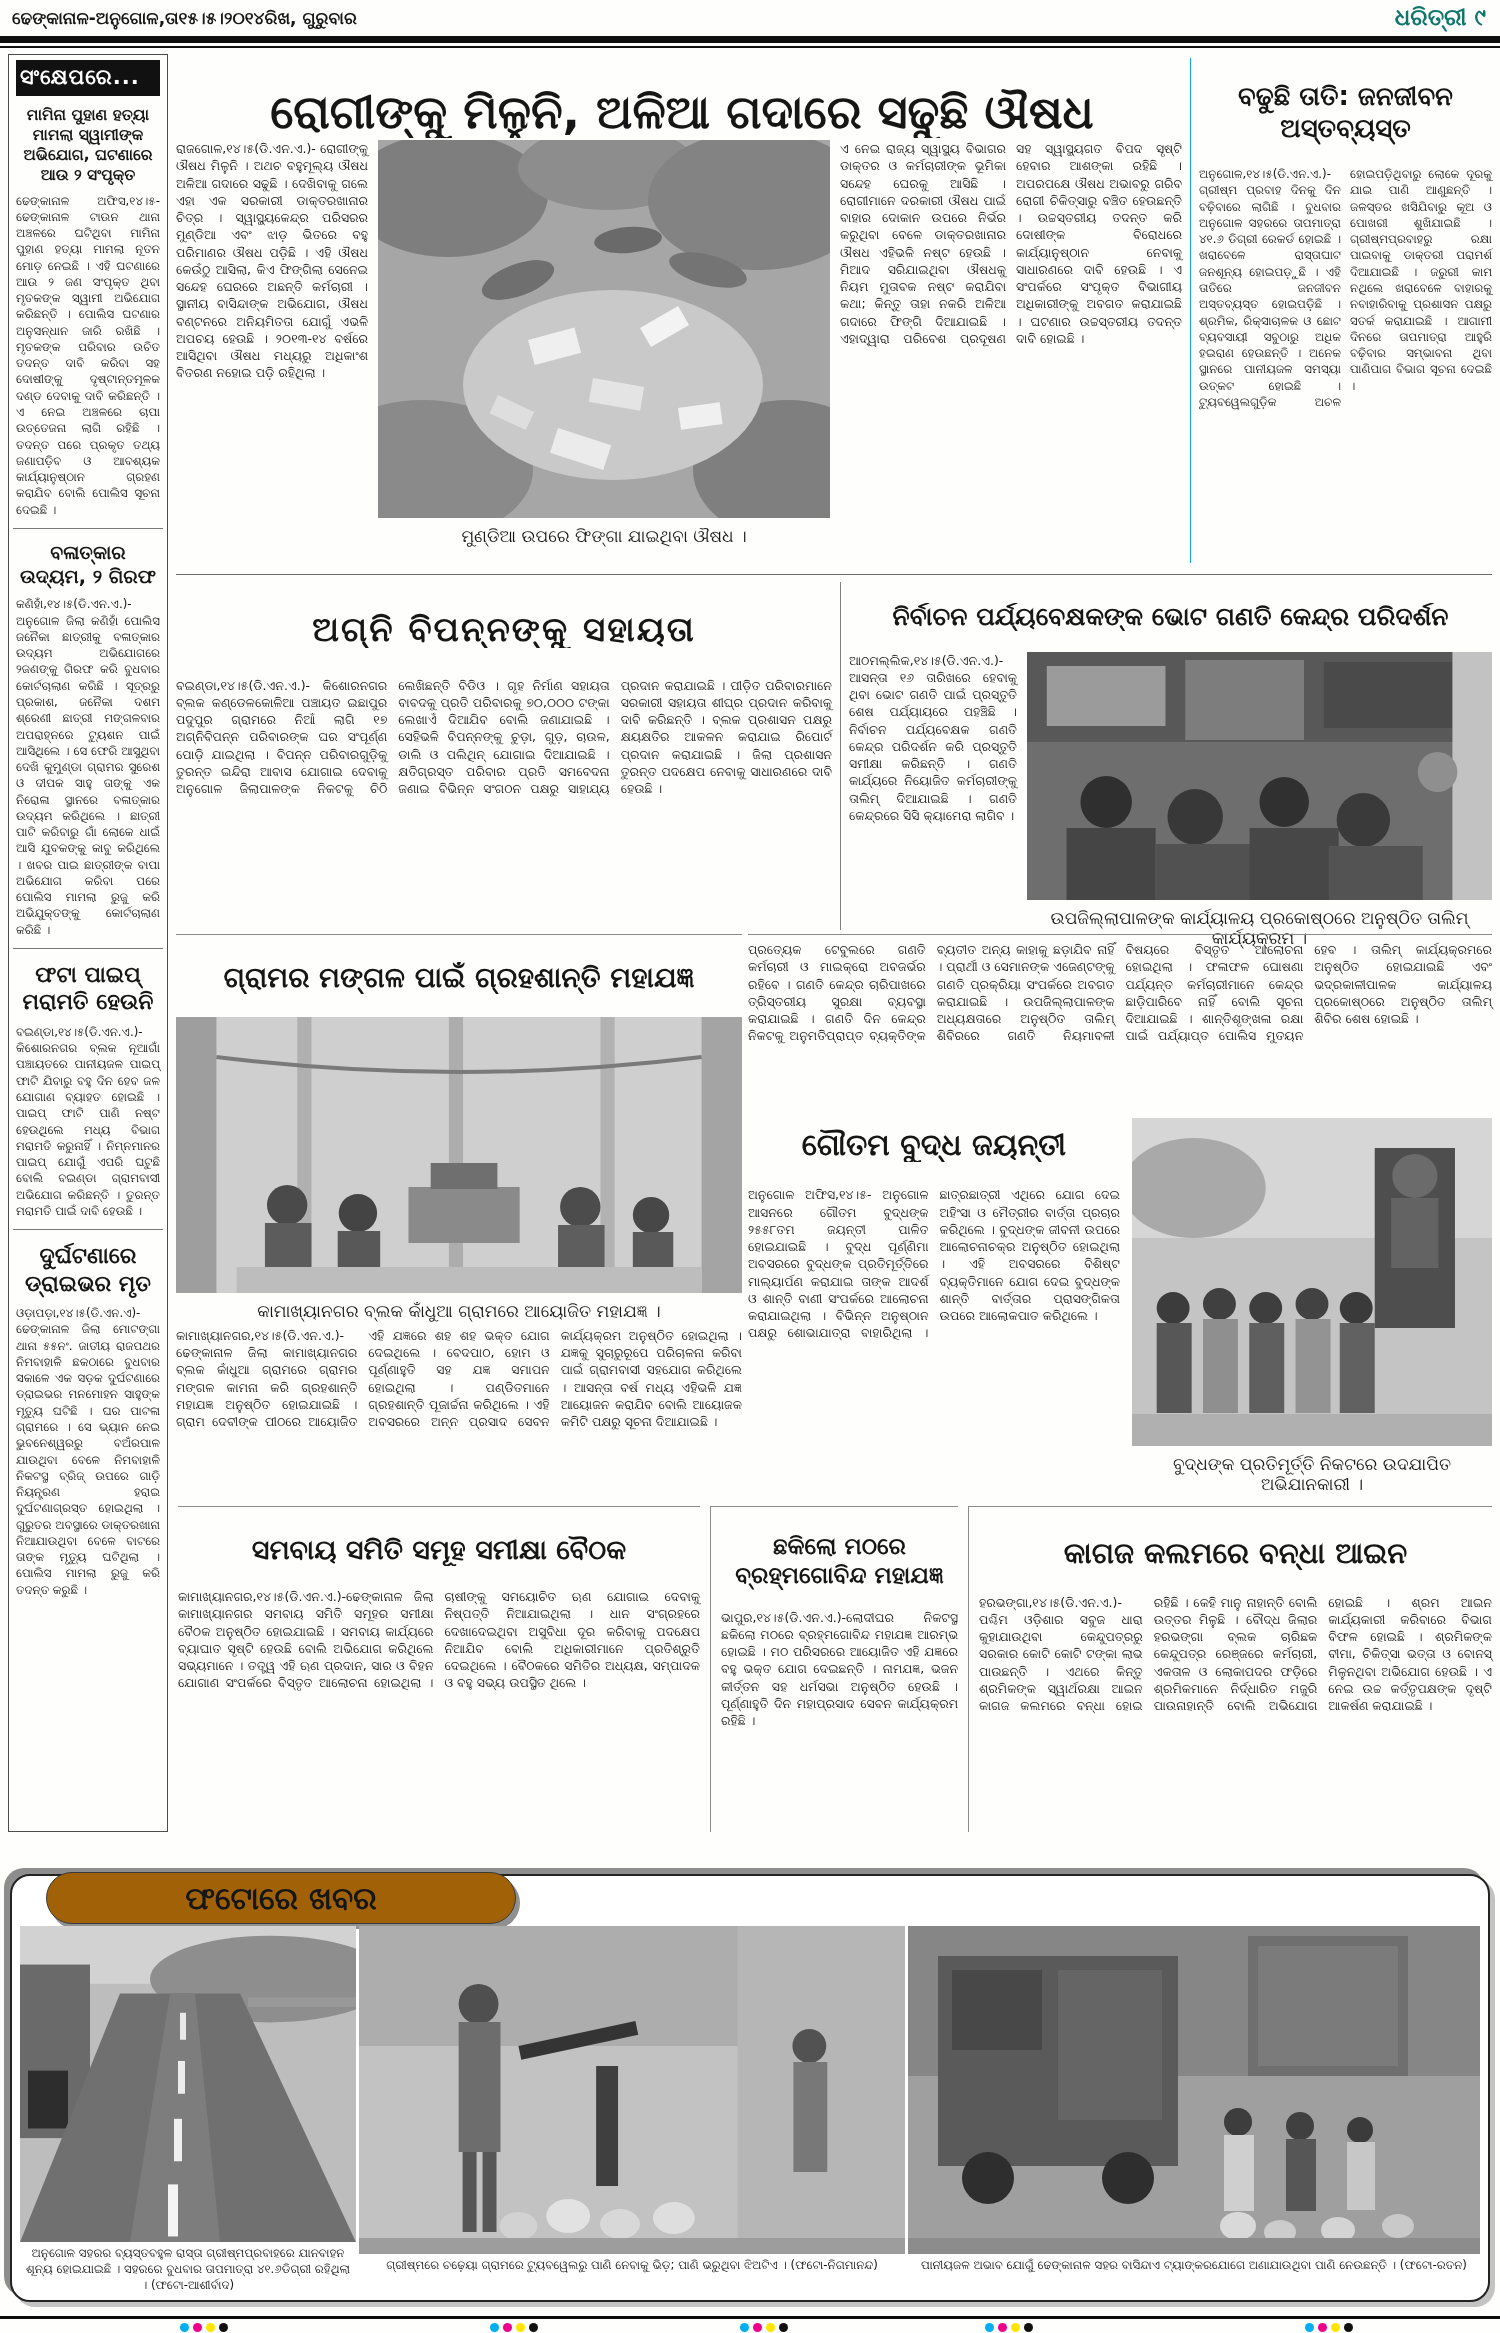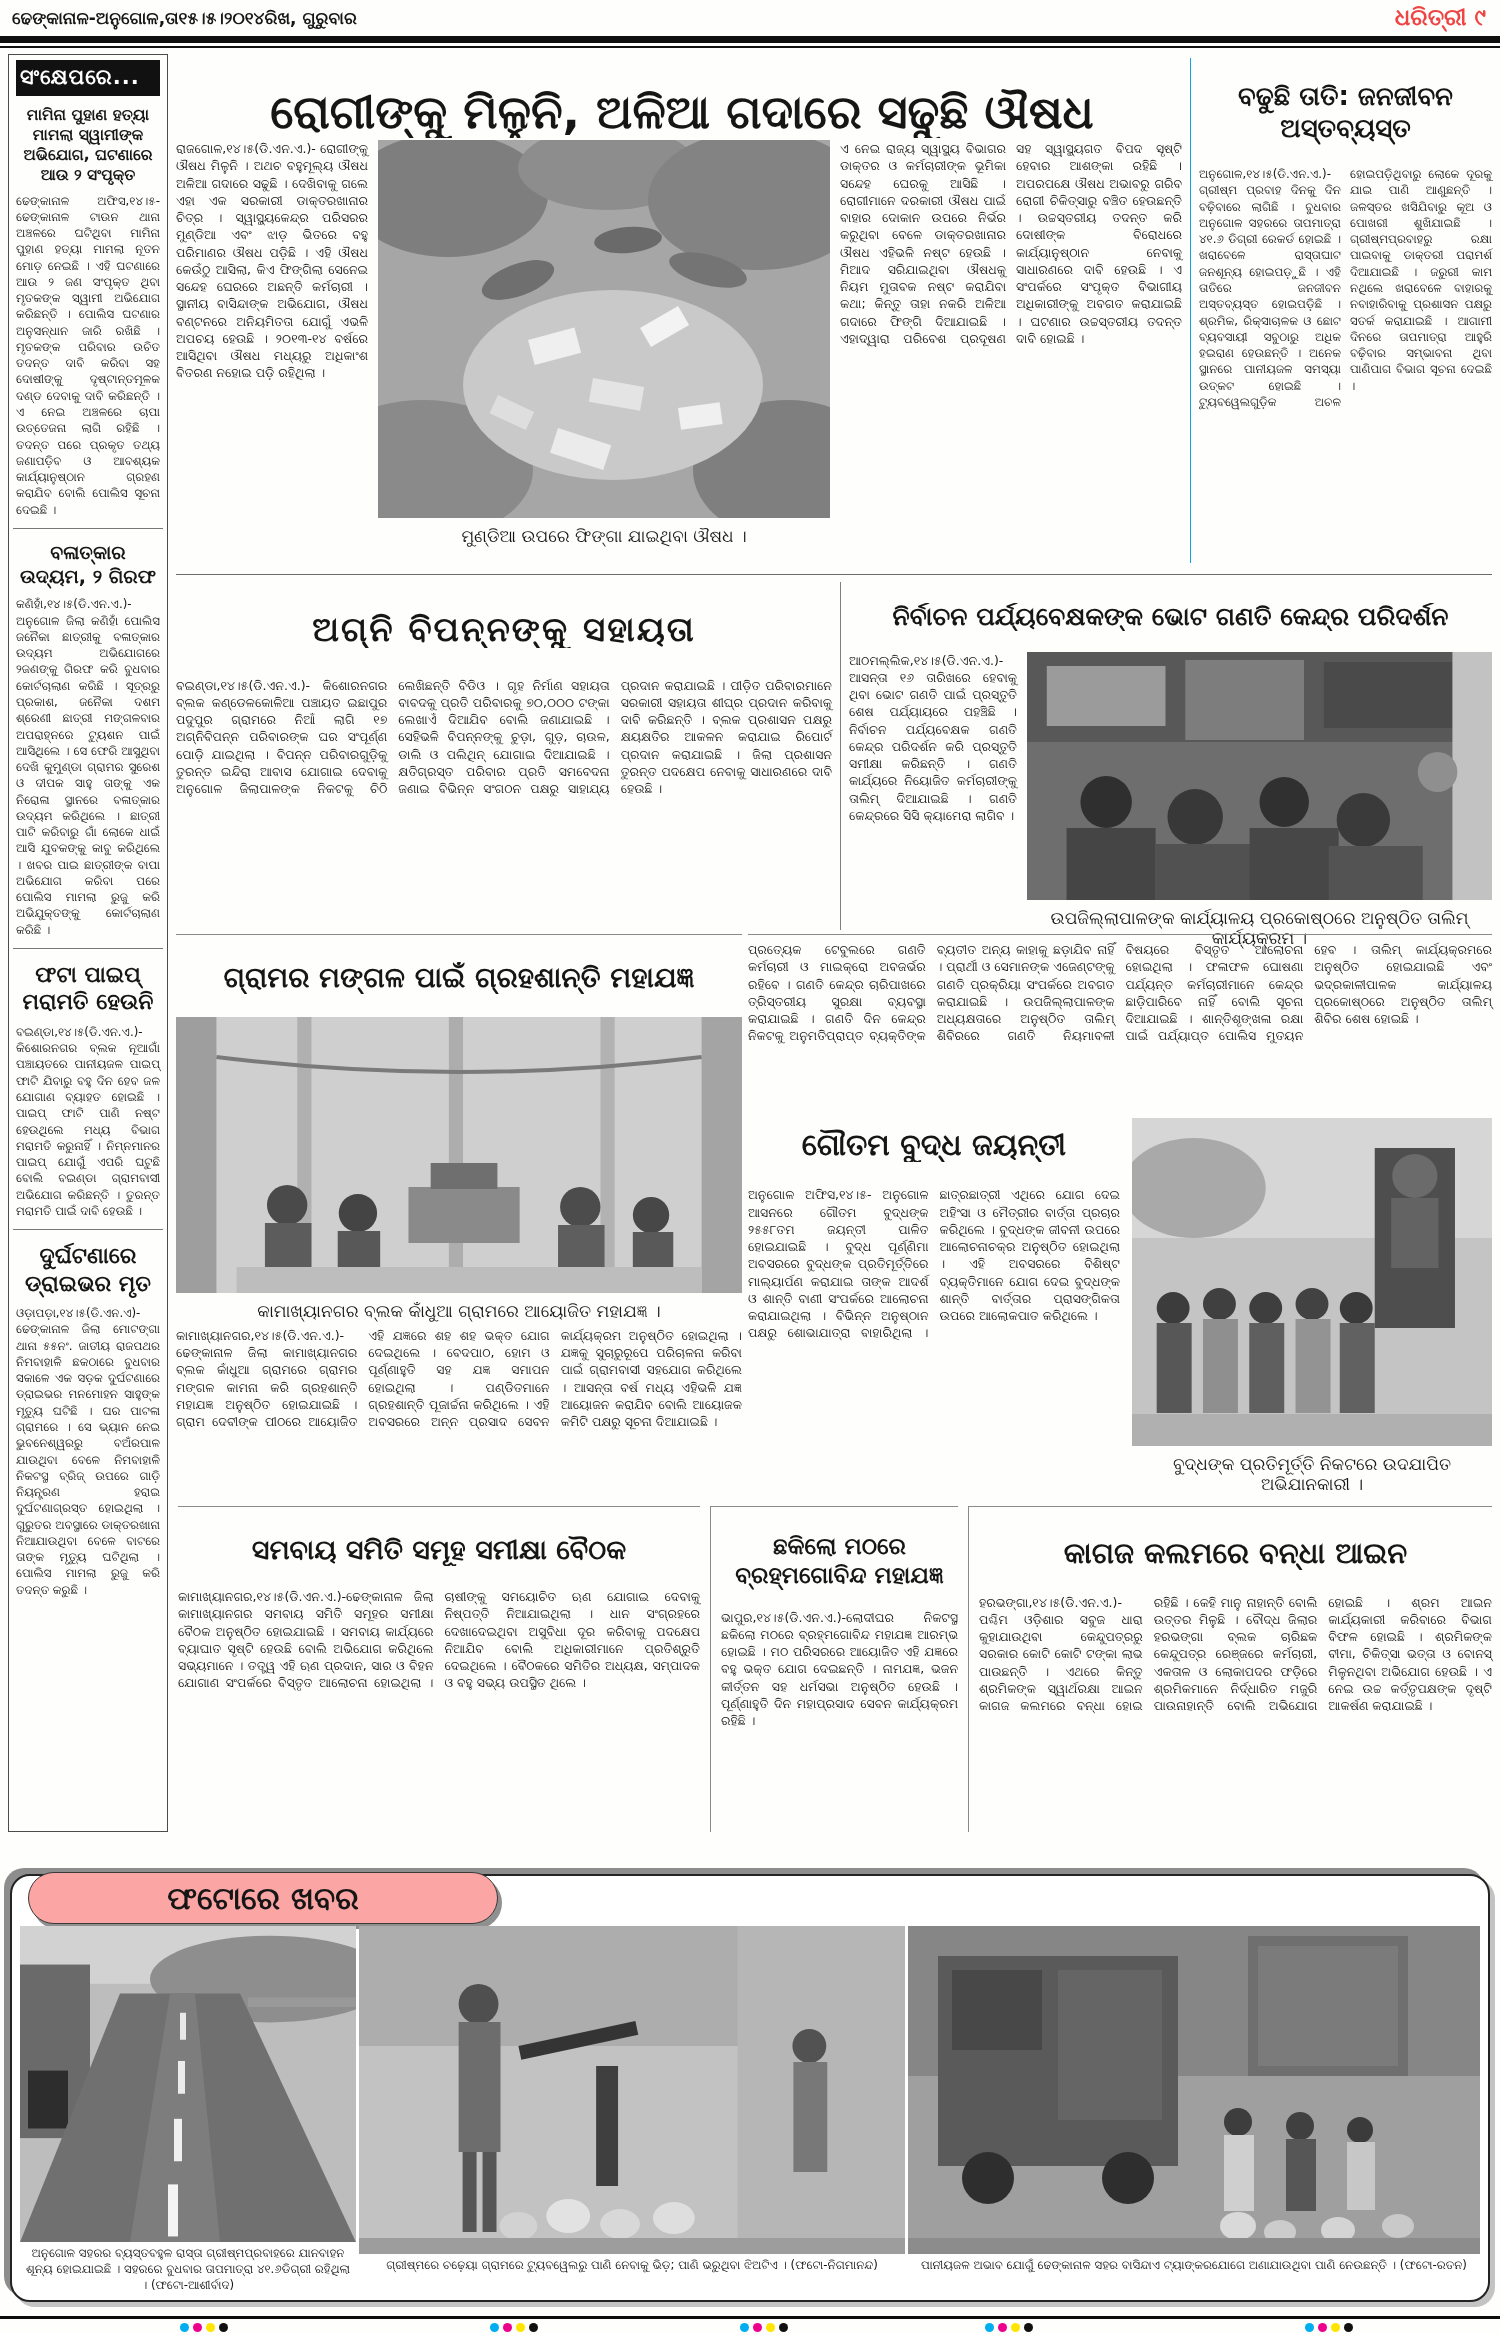--- a/index.html
+++ b/index.html
@@ -1,20 +1,20 @@
 <!DOCTYPE html>
 <html><head>
 <meta charset="utf-8">
 <style>
   html,body{margin:0;padding:0;background:#e8e8e4;}
   .page{position:relative;width:1500px;height:2333px;background:#fefefc;margin:0 auto;
         font-family:"DejaVu Sans","Liberation Sans",sans-serif;color:#161616;overflow:hidden;}
   
   .mast-left{position:absolute;left:12px;top:8px;font-size:17px;font-weight:700;}
-  .mast-right{position:absolute;right:14px;top:4px;font-size:23px;font-weight:800;color:#ef4444;}
+  .mast-right{position:absolute;right:14px;top:4px;font-size:23px;font-weight:800;color:#0f766e;}
   .rule-thick{position:absolute;left:0;top:36px;width:1500px;height:7px;background:#101010;}
   .rule-thin{position:absolute;left:0;top:46px;width:1500px;height:2px;background:#101010;}
   
   .hl{font-weight:800;text-align:center;line-height:1.12;white-space:nowrap;overflow:hidden;}
   .body-txt{font-size:12.5px;line-height:1.38;text-align:justify;word-break:break-word;}
   .cap{font-size:17px;text-align:center;padding-top:8px;font-weight:500;}
   .photo{position:relative;background:#b3b3b3;overflow:hidden;}
   .photo svg{display:block;width:100%;height:100%;}
   figure{margin:0;}
   
@@ -73,21 +73,21 @@
   .math-hl{font-size:23px;white-space:normal;line-height:1.25;}
   .math-body{margin-top:8px;height:240px;}
   .law{position:absolute;left:968px;top:1506px;width:524px;height:326px;border-top:1px solid #8a8a8a;
        border-left:1px solid #8a8a8a;padding:6px 0 0 10px;box-sizing:border-box;}
   .law-hl{font-size:29px;}
   .law-body{margin-top:8px;column-count:3;column-gap:11px;height:250px;}
   
   .pn-box{position:absolute;left:10px;top:1874px;width:1480px;height:428px;border:2px solid #232323;
           border-radius:20px;background:#fff;box-sizing:border-box;
           box-shadow:-6px -6px 0 #8d8d8d, 5px 5px 0 #c3c3c3;}
-  .pn-banner{position:absolute;left:16px;top:-4px;width:468px;height:50px;background:#fca5a5;
+  .pn-banner{position:absolute;left:34px;top:-4px;width:468px;height:50px;background:#a16207;
              border:1px solid #3a3a3a;border-radius:26px;box-shadow:4px 5px 0 #909090;
              display:flex;align-items:center;justify-content:center;font-size:31px;font-weight:800;}
   .pn-row{position:absolute;left:8px;top:50px;right:8px;bottom:6px;display:flex;gap:3px;}
   .pn-fig{display:flex;flex-direction:column;}
   .pn-f1{width:336px;}
   .pn-f2{width:572px;}
   .pn-f3{flex:1;}
   .pn-ph{height:328px;}
   .pn-cap{font-size:11.8px;text-align:center;line-height:1.35;padding:4px 6px 0;}
   

